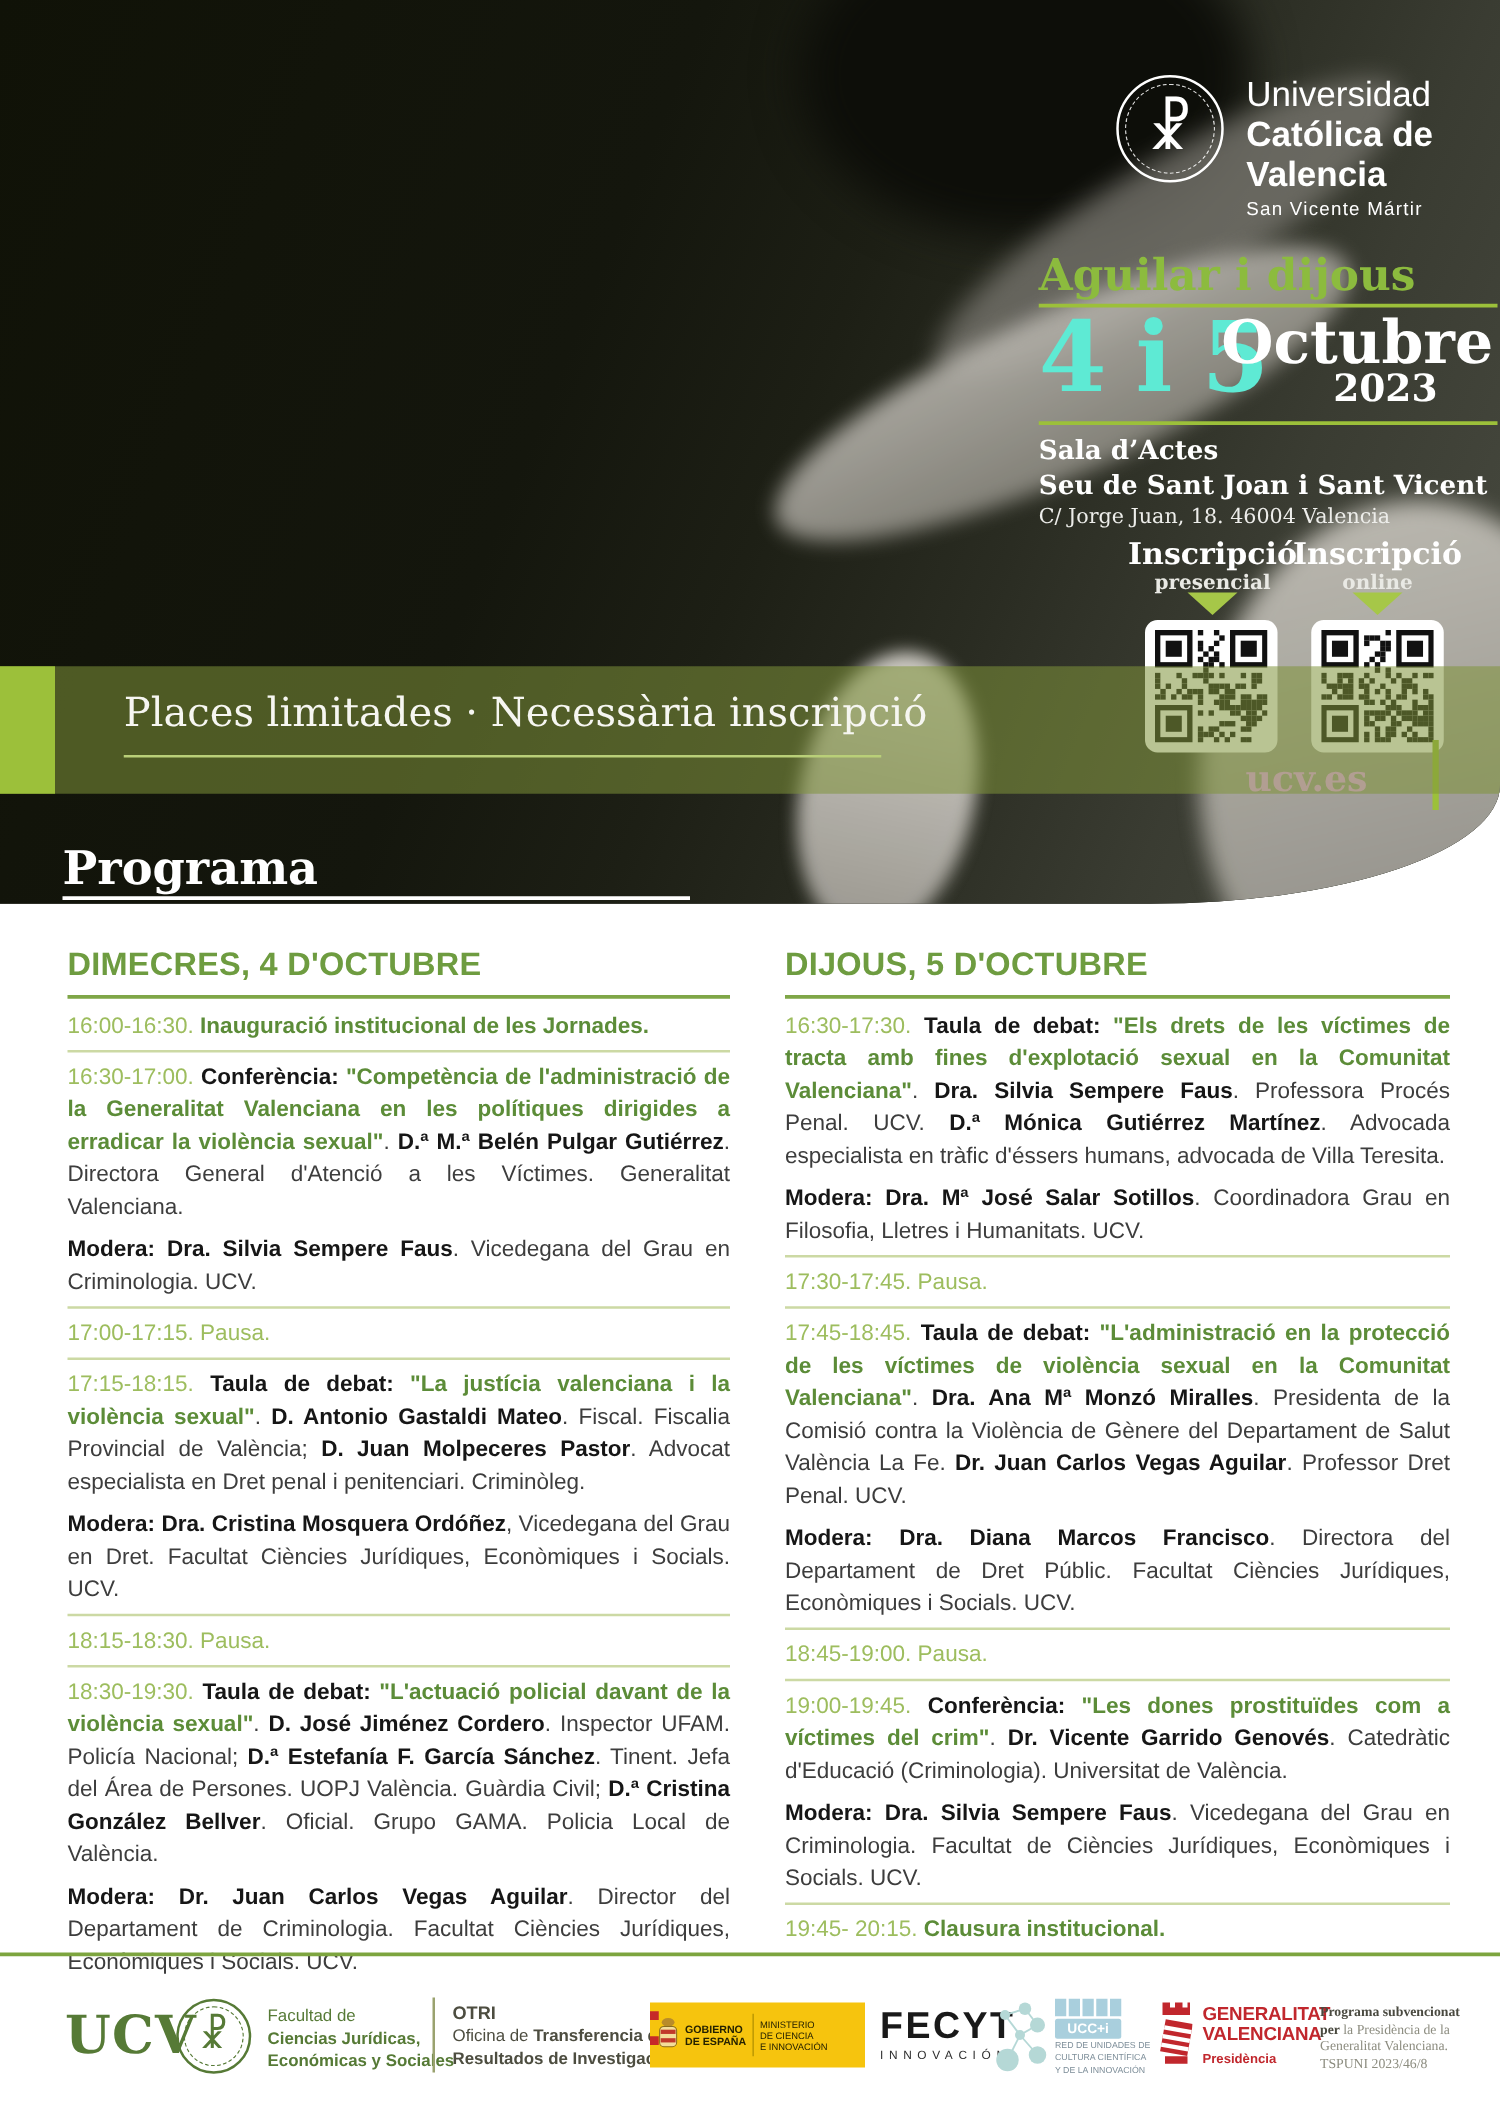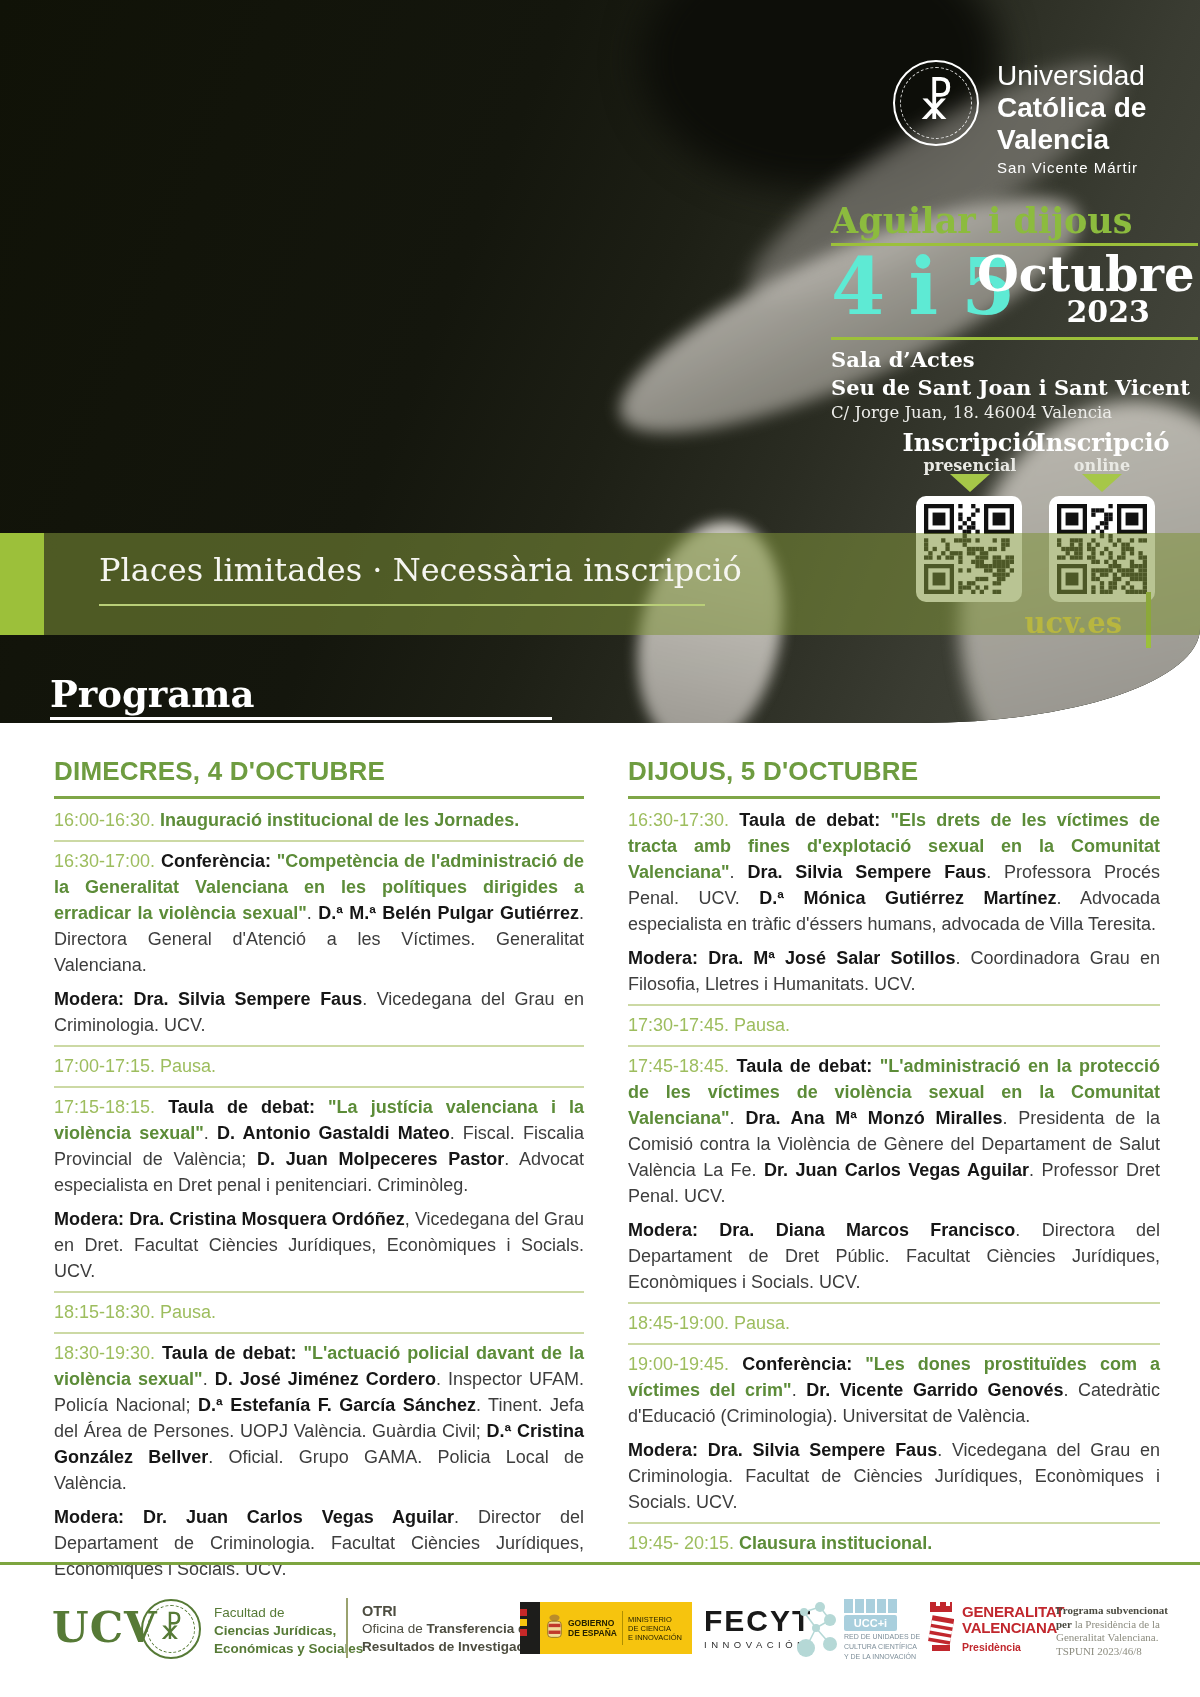--- a/index.html
+++ b/index.html
@@ -57,22 +57,22 @@
   .i0{left:890px;top:430px;} .i1{left:1022px;top:430px;}
   .it{font-size:24px;font-weight:bold;line-height:26px;}
   .im{font-size:16px;font-weight:bold;color:#e9e9e4;}
   .tri{position:absolute;width:0;height:0;border-left:20px solid transparent;border-right:20px solid transparent;
        border-top:18px solid #a6c748;top:474px;}
   .t0{left:950px;} .t1{left:1082px;}
   .qrbox{position:absolute;top:496px;width:106px;height:106px;background:#fff;border-radius:10px;
          padding:8px;box-sizing:border-box;}
   .q0{left:916px;} .q1{left:1049px;}
   .qr{width:100%;height:100%;}
-  .site{position:absolute;left:984px;top:606px;width:138px;text-align:right;
-        font-family:"DejaVu Serif",serif;font-weight:bold;font-size:29px;color:#fde047;}
+  .site{position:absolute;left:956px;top:606px;width:138px;text-align:right;
+        font-family:"DejaVu Serif",serif;font-weight:bold;font-size:29px;color:#f0abfc;}
   .site-bar{position:absolute;left:1146px;top:592px;width:5px;height:56px;background:#9cc03a;}
 
   .band{position:absolute;left:0;top:533px;width:1200px;height:102px;background:rgba(128,148,58,.55);}
   .band-accent{position:absolute;left:0;top:533px;width:44px;height:102px;background:#9cc03a;}
   .band-text{position:absolute;left:99px;top:551px;font-family:"DejaVu Serif",serif;font-size:32px;color:#f6f6f1;}
   .band-underline{position:absolute;left:99px;top:604px;width:606px;height:2px;background:#b9cf78;}
 
   .programa{position:absolute;left:50px;top:672px;font-family:"DejaVu Serif",serif;font-weight:bold;
             font-size:37px;color:#fff;}
   .programa-underline{position:absolute;left:50px;top:717px;width:502px;height:3px;background:#fff;}
@@ -99,21 +99,21 @@
   .f-emblem{position:absolute;left:141px;top:1599px;width:56px;height:56px;border:2px solid #567a36;
             border-radius:50%;display:flex;align-items:center;justify-content:center;}
   .f-emblem:before{content:"";position:absolute;inset:4px;border:1px dashed #567a36;border-radius:50%;}
   .f-emblem span{font-family:"DejaVu Sans",sans-serif;font-size:30px;color:#567a36;line-height:1;}
   .f-fac{position:absolute;left:214px;top:1604px;font-size:13.5px;line-height:18px;color:#567a36;}
   .f-fac .b{font-weight:bold;}
   .f-div{position:absolute;left:346px;top:1598px;width:2px;height:60px;background:#9aa26f;}
   .f-otri{position:absolute;left:362px;top:1602px;color:#4d4d40;font-size:13.5px;line-height:18px;}
   .f-otri .ot{font-weight:bold;font-size:14.5px;}
   .f-otri b{font-weight:bold;}
-  .f-spain{position:absolute;left:520px;top:1602px;width:172px;height:52px;display:flex;}
+  .f-spain{position:absolute;left:520px;top:1602px;width:172px;height:52px;display:flex;flex-direction:column;}
   .es-strip{width:20px;background:#1d1d1b;position:relative;}
   .es-strip i{position:absolute;left:0;width:7px;height:7px;display:block;}
   .es-strip .r{top:7px;background:#c62828;} .es-strip .y{top:17px;background:#f6c40e;} .es-strip .r2{top:27px;background:#c62828;}
   .es-body{flex:1;background:#f6c40e;display:flex;align-items:center;padding:4px 6px;gap:5px;box-sizing:border-box;}
   .arms{width:17px;height:32px;flex:0 0 auto;}
   .gov{font-weight:bold;font-size:8.5px;line-height:10px;color:#262200;}
   .es-sep{width:1px;height:34px;background:#b08f00;}
   .min{font-size:7.5px;line-height:9px;color:#262200;}
   .f-fecyt{position:absolute;left:704px;top:1606px;}
   .f-fecyt .fn{font-weight:bold;font-size:30px;letter-spacing:2px;color:#191919;line-height:30px;}

